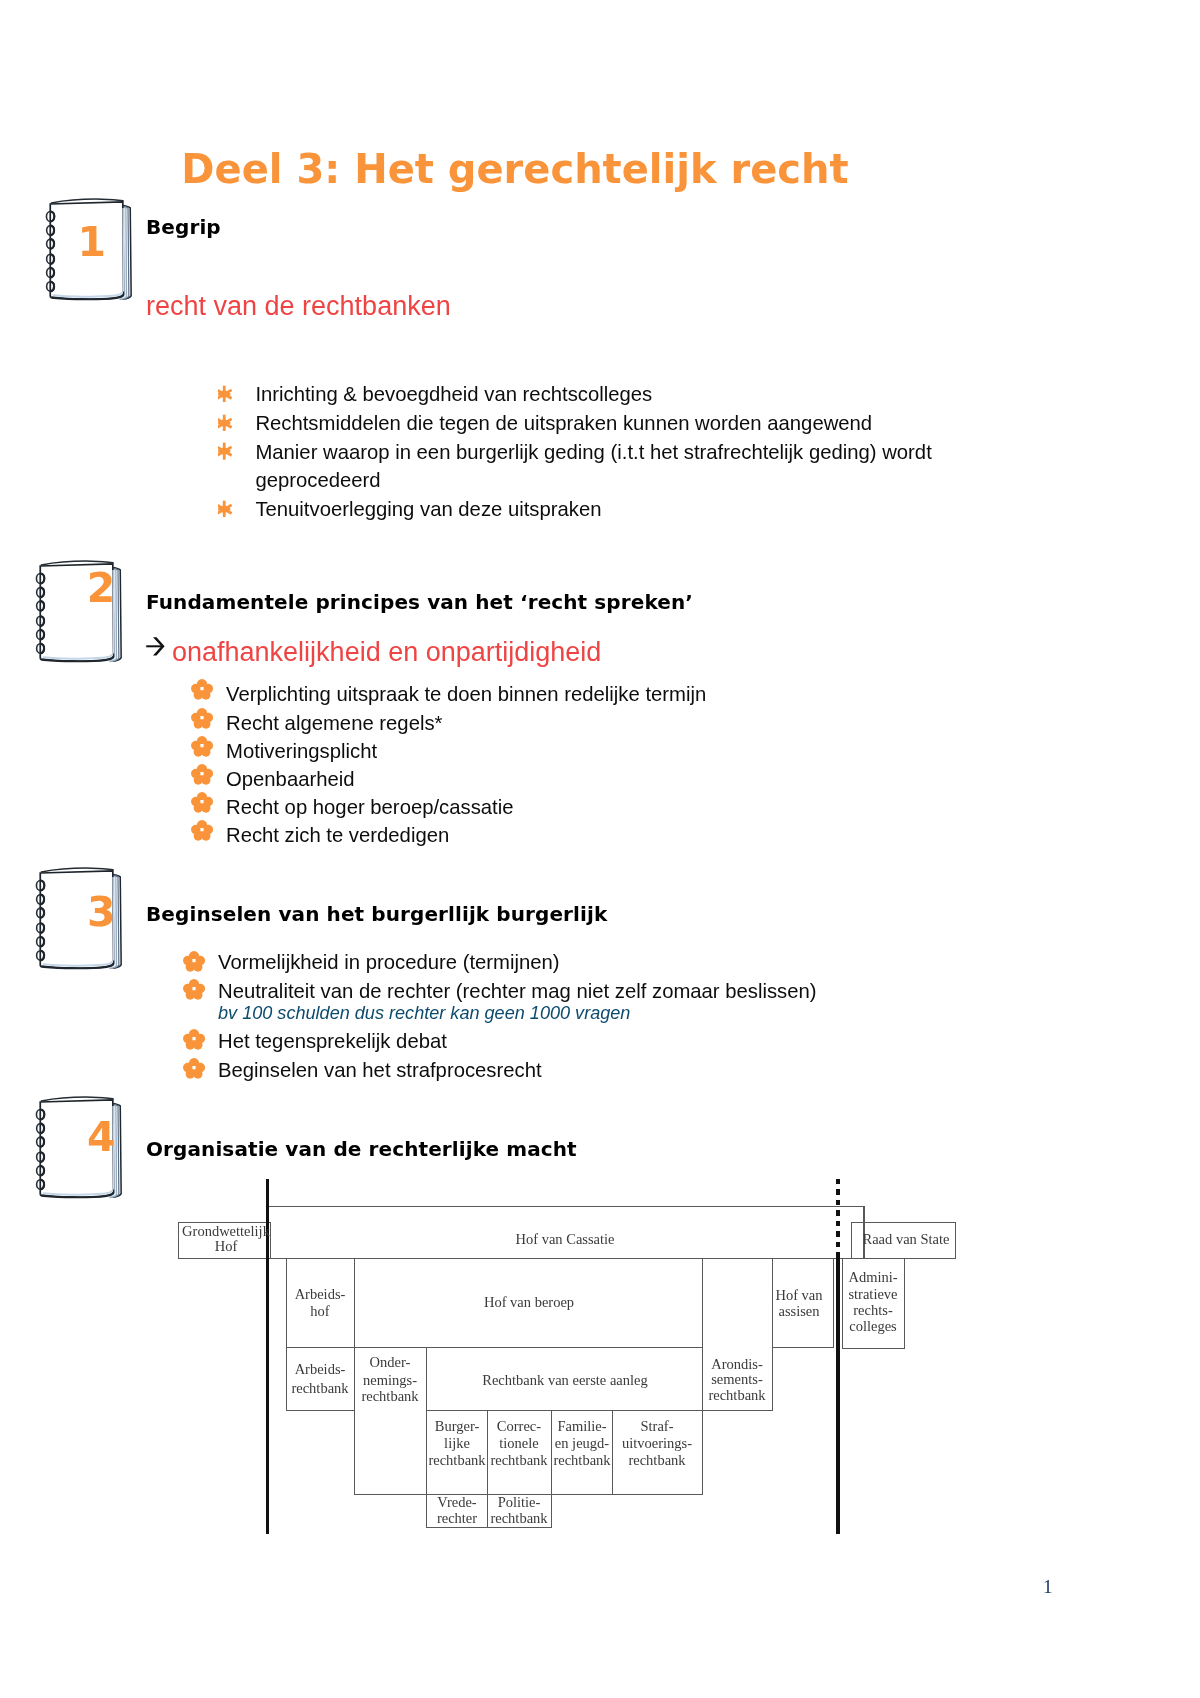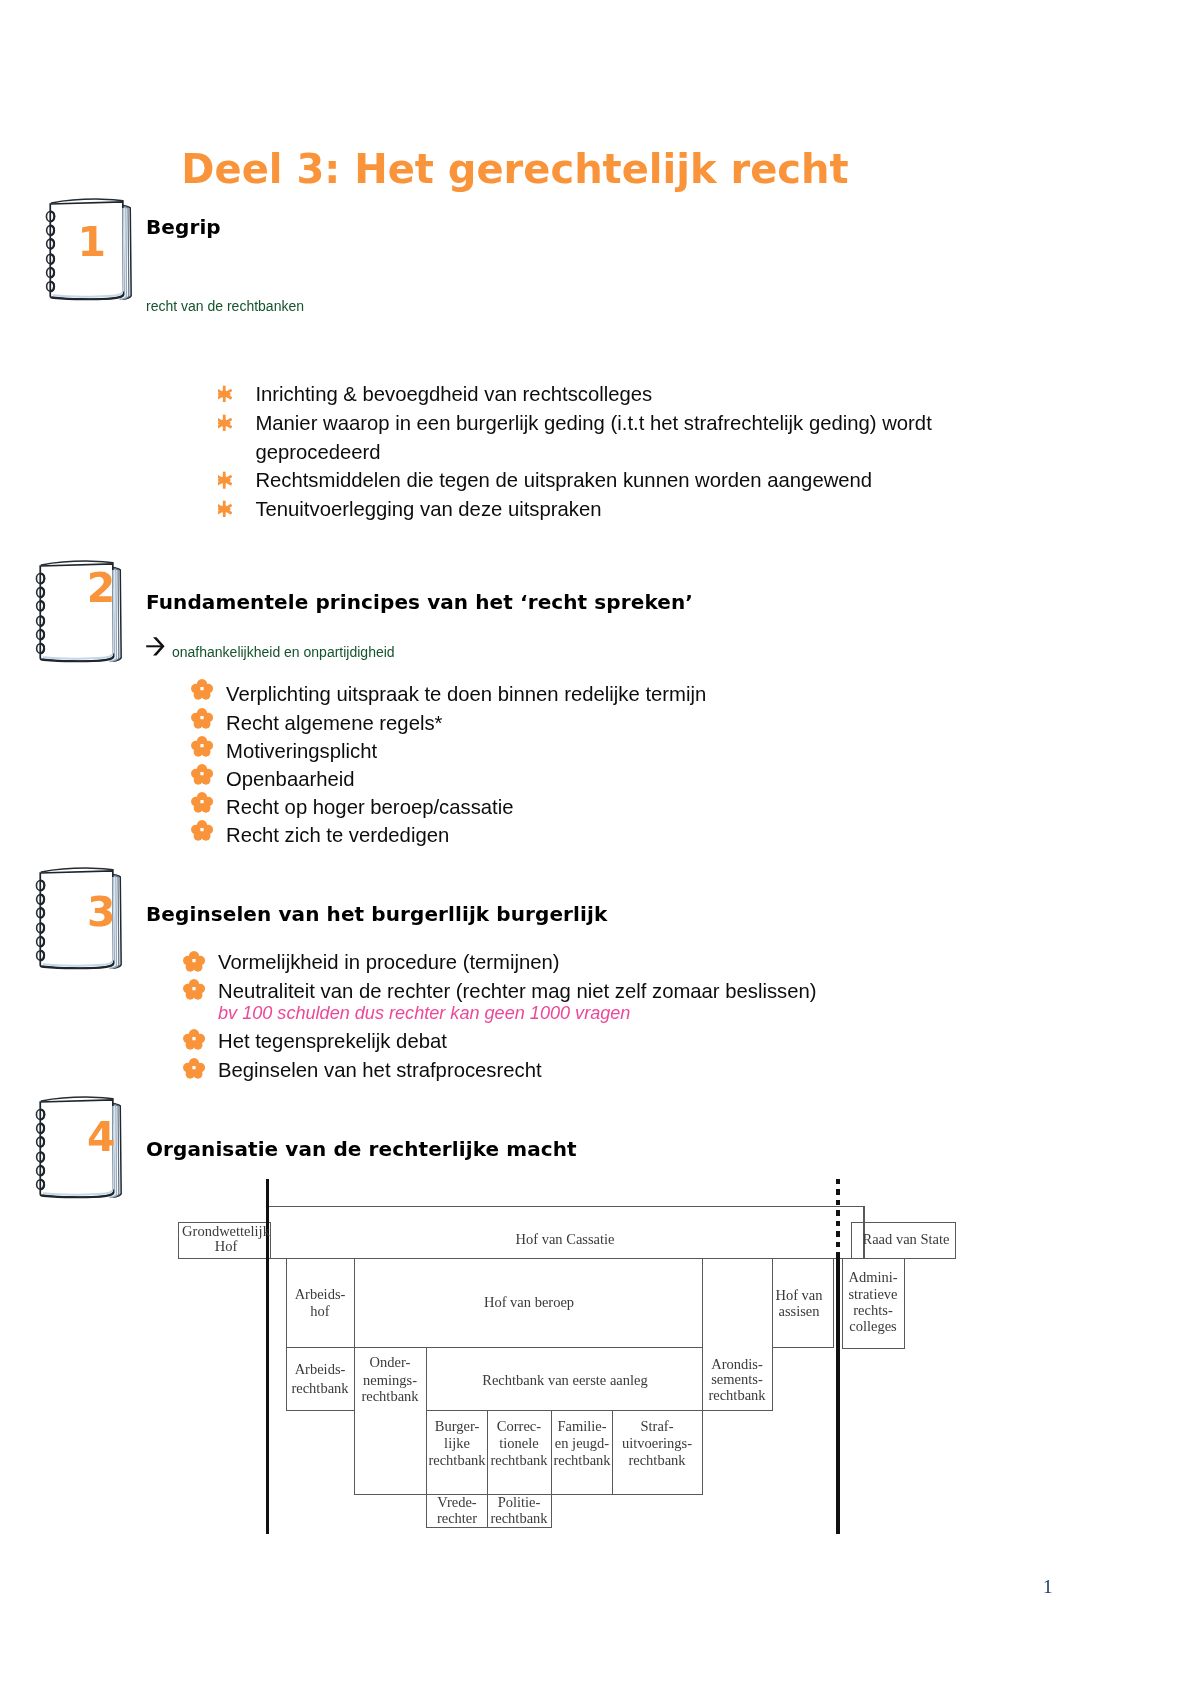--- a/index.html
+++ b/index.html
@@ -14,28 +14,28 @@
   
   .h2{position:absolute;left:146px;font-weight:bold;font-size:20px;line-height:24px;
       font-family:"DejaVu Sans",sans-serif;color:#000;white-space:nowrap;letter-spacing:0.1px;}
 
   
   .nb{position:absolute;width:96.6px;height:116.6px;}
   .num{position:absolute;color:#F9943B;font-weight:bold;font-size:41px;line-height:41px;
        font-family:"DejaVu Sans",sans-serif;}
 
   
-  .p{position:absolute;font-size:14px;line-height:28.8px;color:#14532d;
+  .p{position:absolute;font-size:27px;line-height:28.8px;color:#ef4444;
      font-family:"Liberation Sans",sans-serif;white-space:nowrap;}
   .lst{position:absolute;font-size:20.3px;line-height:28.8px;color:#0d0d0d;
        font-family:"Liberation Sans",sans-serif;margin-left:10px;}
   .lst .row{position:relative;}
   .lst .bl{position:absolute;}
   .lst .tx{display:block;}
-  .note{color:#ec4899;font-style:italic;font-size:18.1px;line-height:22px;margin-top:-4px;font-family:"Liberation Sans",sans-serif;}
+  .note{color:#0c4a6e;font-style:italic;font-size:18.1px;line-height:22px;margin-top:-4px;font-family:"Liberation Sans",sans-serif;}
   .caps{letter-spacing:-0.52px;}
 
   
   .dia{position:absolute;left:0;top:0;}
   .pg-num{position:absolute;left:1043px;top:1576px;font-family:"Liberation Serif",serif;
           font-size:19px;color:#1F3864;}
 </style>
 </head>
 <body>
 
@@ -116,27 +116,27 @@
     <div class="row">
       <svg class="bl" style="left:0px;top:4.8px" width="14.2" height="17.5" viewBox="0.8 -0.6 13.1 16.2">
           <use href="#ast"></use>
         </svg>
       <span class="tx" style="margin-left:37.4px">Inrichting &amp; bevoegdheid van rechtscolleges</span>
     </div>
     <div class="row">
       <svg class="bl" style="left:0px;top:4.8px" width="14.2" height="17.5" viewBox="0.8 -0.6 13.1 16.2">
           <use href="#ast"></use>
         </svg>
-      <span class="tx" style="margin-left:37.4px">Manier waarop in een burgerlijk geding (i.t.t het strafrechtelijk geding) wordt geprocedeerd</span>
+      <span class="tx" style="margin-left:37.4px">Rechtsmiddelen die tegen de uitspraken kunnen worden aangewend</span>
     </div>
     <div class="row">
       <svg class="bl" style="left:0px;top:4.8px" width="14.2" height="17.5" viewBox="0.8 -0.6 13.1 16.2">
           <use href="#ast"></use>
         </svg>
-      <span class="tx" style="margin-left:37.4px">Rechtsmiddelen die tegen de uitspraken kunnen worden aangewend</span>
+      <span class="tx" style="margin-left:37.4px">Manier waarop in een burgerlijk geding (i.t.t het strafrechtelijk geding) wordt geprocedeerd</span>
     </div>
     <div class="row">
       <svg class="bl" style="left:0px;top:4.8px" width="14.2" height="17.5" viewBox="0.8 -0.6 13.1 16.2">
           <use href="#ast"></use>
         </svg>
       <span class="tx" style="margin-left:37.4px">Tenuitvoerlegging van deze uitspraken</span>
     </div>
   </div>
 
   <svg class="nb" style="left:30.5px;top:555.1px" viewBox="0 0 96 108">

